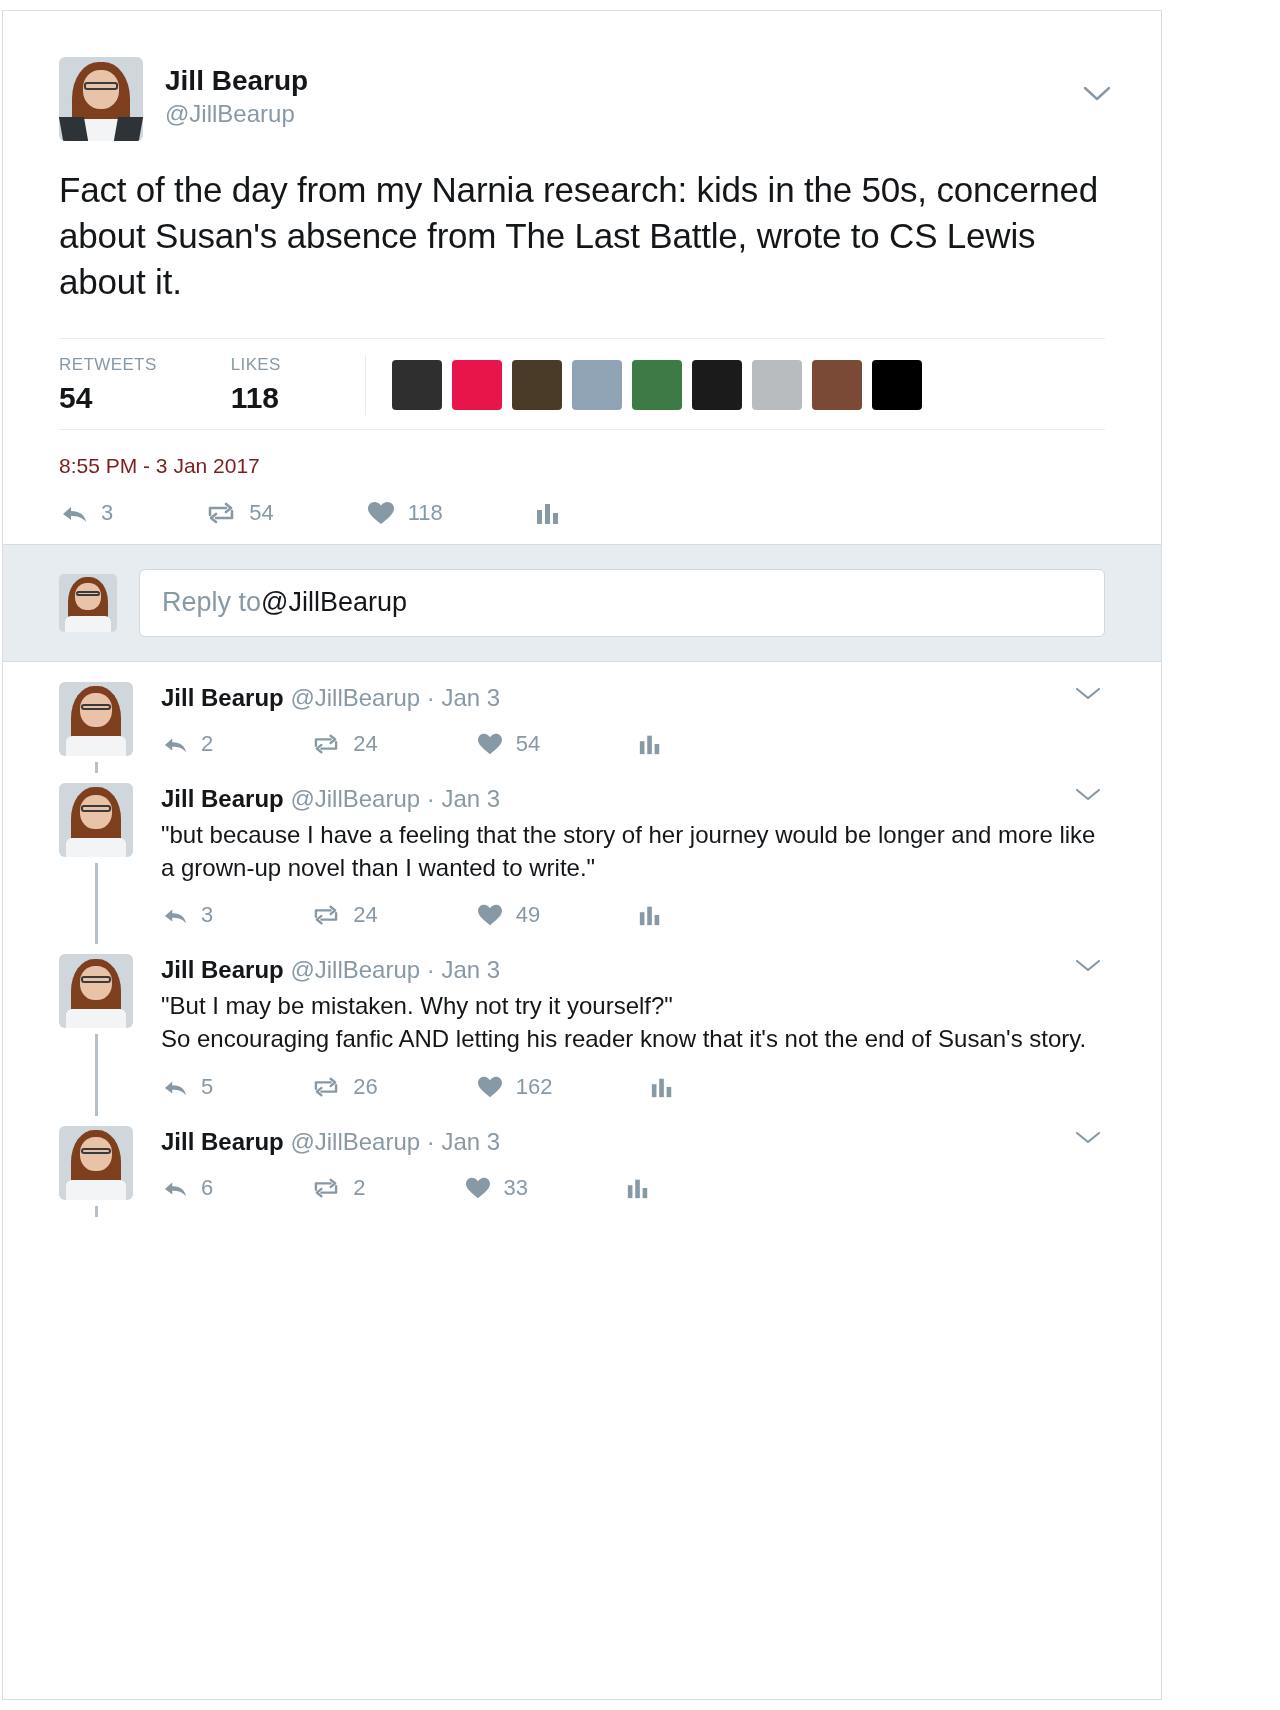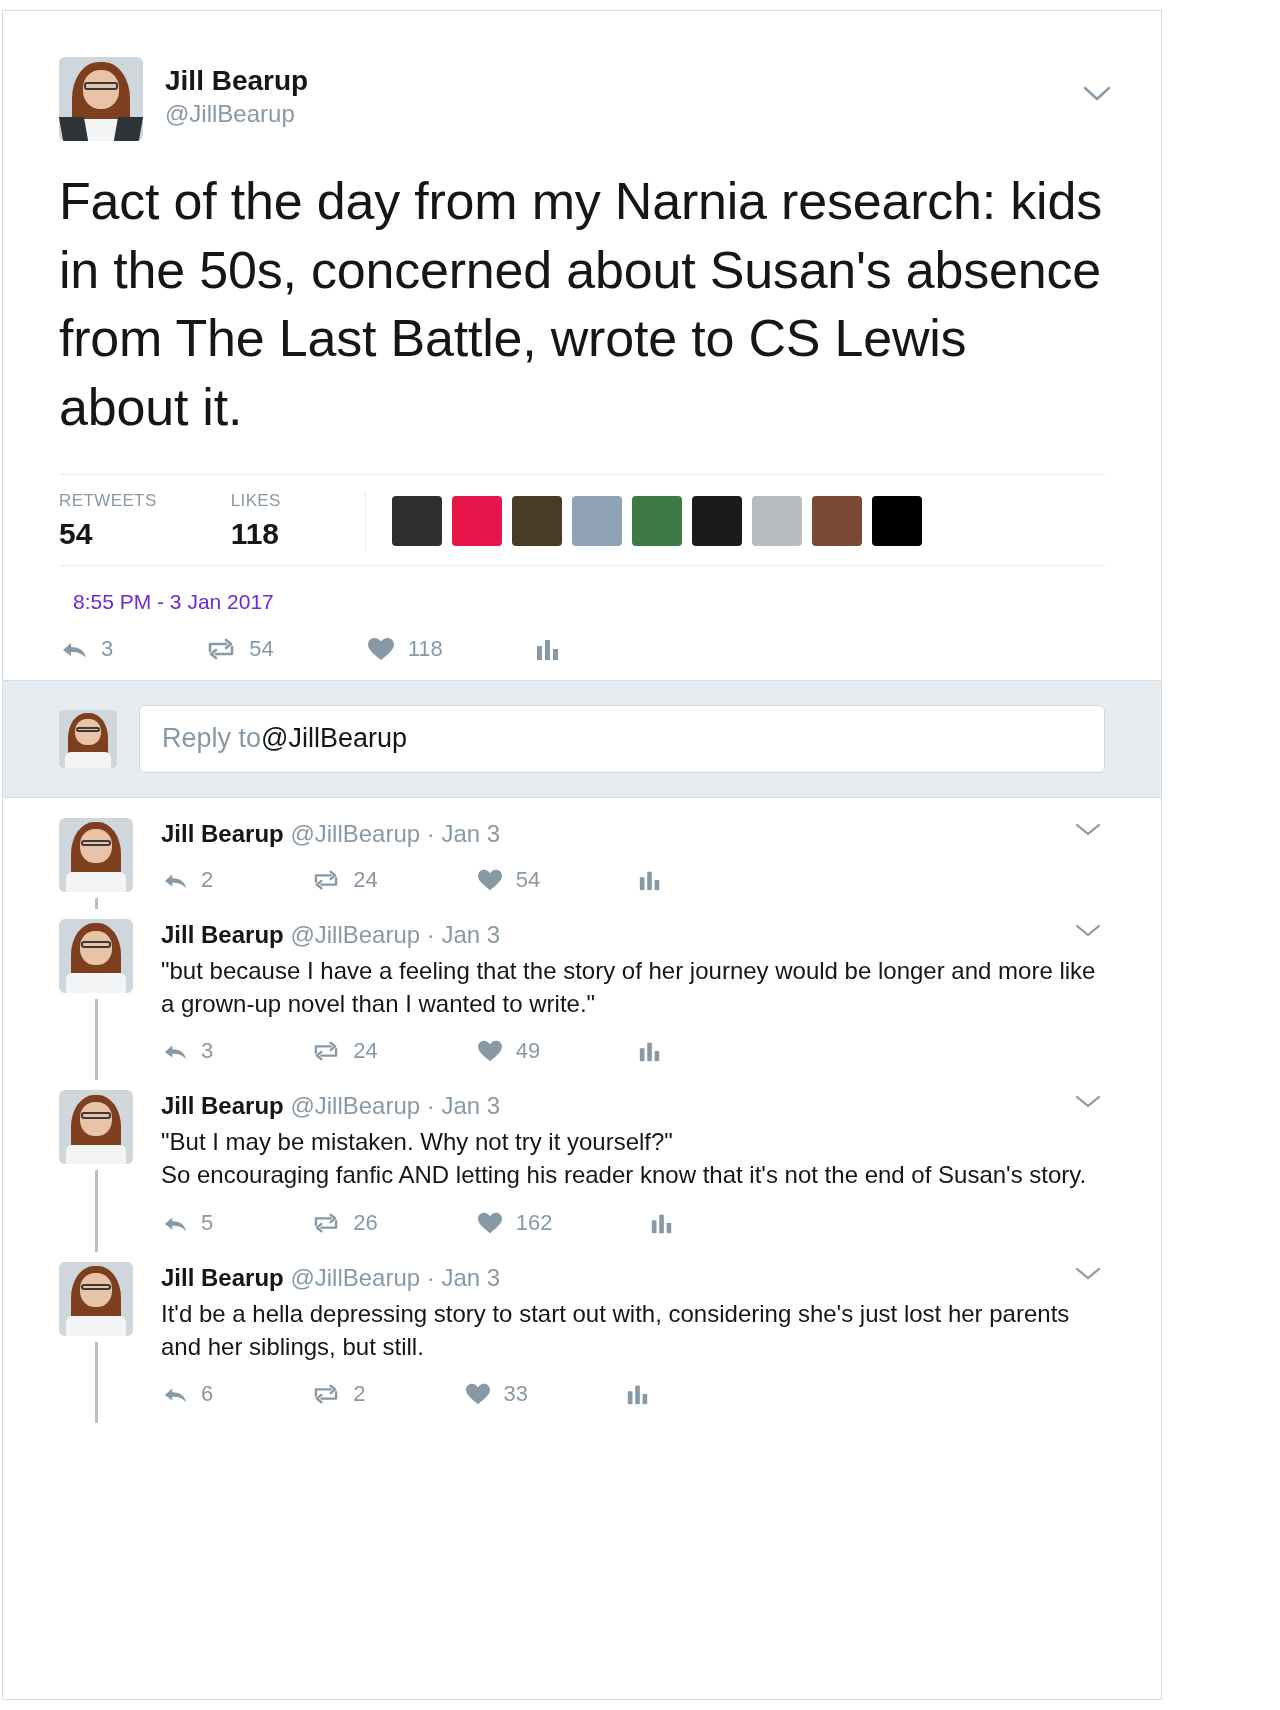--- a/index.html
+++ b/index.html
@@ -97,21 +97,21 @@
     right: 50px;
     top: 74px;
     color: #8899a6;
     font-size: 26px;
     line-height: 1;
     cursor: pointer;
     user-select: none;
   }
   .tweet-text {
     margin-top: 26px;
-    font-size: 52px;
+    font-size: 35px;
     line-height: 1.32;
     color: #14171a;
     letter-spacing: -0.2px;
     font-weight: 300;
   }
   .stats-bar {
     margin-top: 32px;
     border-top: 1px solid #e6ecf0;
     border-bottom: 1px solid #e6ecf0;
     display: flex;
@@ -142,22 +142,21 @@
     width: 50px; height: 50px;
     border-radius: 4px;
     background: #555;
     flex: 0 0 auto;
     position: relative;
     overflow: hidden;
   }
   .timestamp {
     margin-top: 24px;
     font-size: 21px;
-    color: #6d28d9;
-    margin-left: 14px;
+    color: #7f1d1d;
   }
   .action-row {
     margin-top: 22px;
     display: flex;
     align-items: center;
     color: #8899a6;
     font-size: 22px;
   }
   .action {
     display: flex;
@@ -567,21 +566,20 @@
           <div class="r-caret">
             <svg width="26" height="16" viewBox="0 0 26 16">
                 <path d="M2 3 L13 12 L24 3" fill="none" stroke="#8899a6" stroke-width="2.2" stroke-linecap="round" stroke-linejoin="round"></path>
               </svg>
           </div>
           <div class="r-head">
             <span class="r-name">Jill Bearup</span>
             <span class="r-handle">@JillBearup</span>
             <span class="r-date">· <span>Jan 3</span></span>
           </div>
-          <div class="r-text">It'd be a hella depressing story to start out with, considering she's just lost her parents and her siblings, but still.</div>
           <div class="r-actions">
             <div class="action">
               <span class="ico">
                   <svg width="28" height="22" viewBox="0 0 30 24">
                     <path d="M4 13 L12 6 L12 10 C22 10 26 15 27 21 C23 16 18 15 12 15 L12 19 Z" fill="#8899a6"></path>
                   </svg>
                 </span>
               <span class="num">6</span>
             </div>
             <div class="action">

